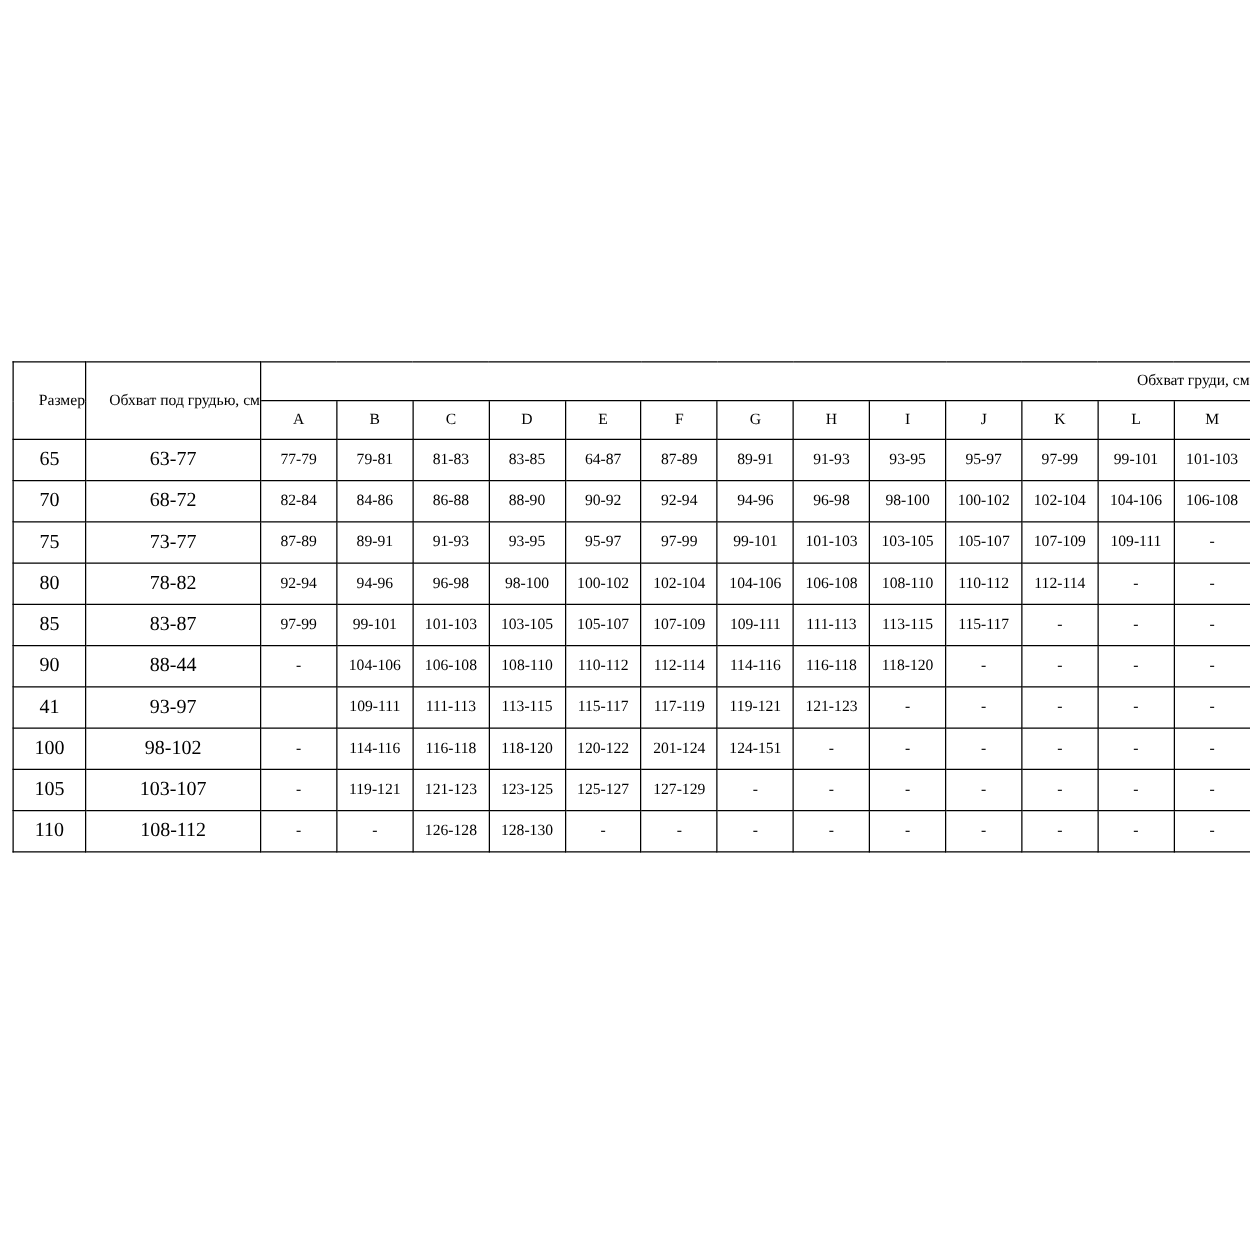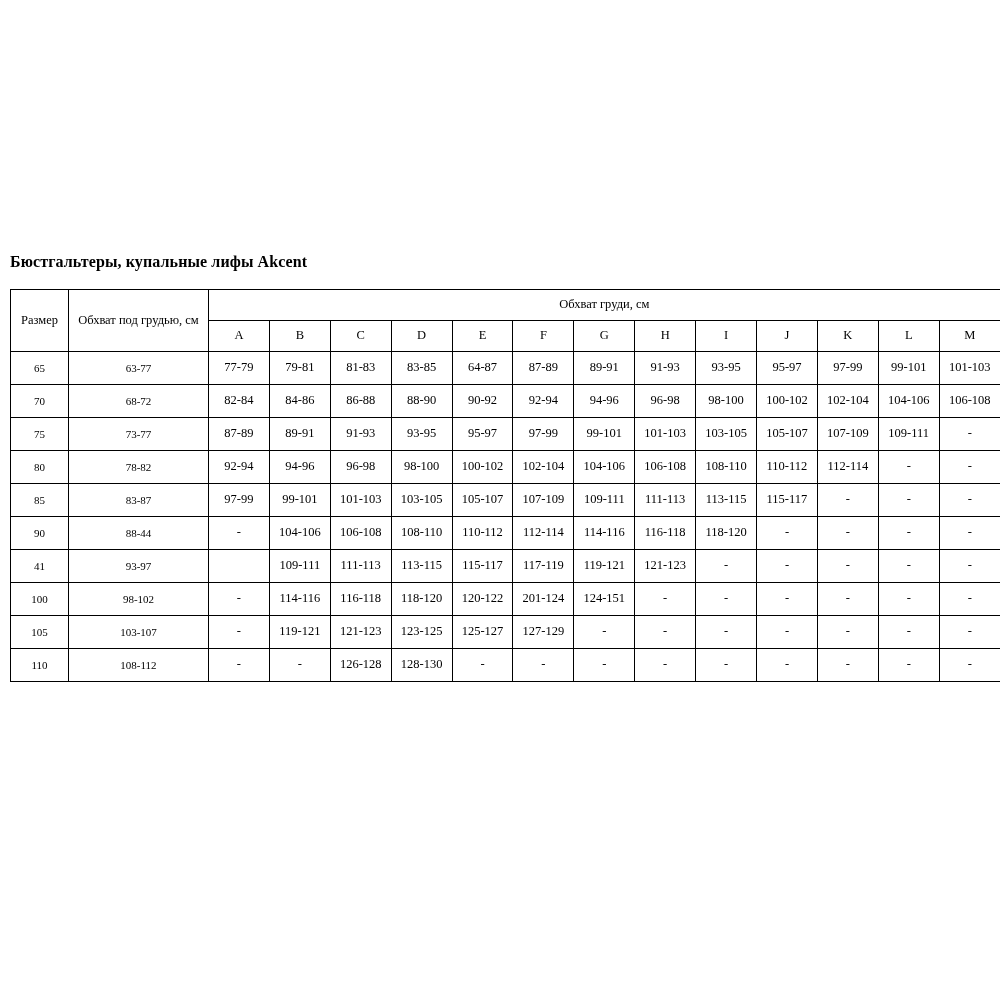--- a/index.html
+++ b/index.html
@@ -53,37 +53,37 @@
     line-height: 1.1;
   }
   .hdr-group {
     height: 28px;
   }
   .col-size { width: 58px; }
   .col-under { width: 140px; }
   .col-cup { width: 60.9px; }
   tr.header-row-1 td, tr.header-row-1 th {
     height: 30px;
+    text-align: right;
   }
   tr.header-row-2 td, tr.header-row-2 th {
     height: 30px;
   }
   td.data-cell {
     font-size: 12.5px;
   }
   td.rowhead {
-    font-size: 11px;
+    font-size: 16px;
   }
 </style>
 </head>
 <body>
 
 <div class="page">
 
-  <div class="title">Бюстгальтеры, купальные лифы Akcent</div>
 
   <div class="table-wrap">
     <table class="size-table">
       <colgroup>
         <col class="col-size">
         <col class="col-under">
         <col class="col-cup">
           <col class="col-cup">
           <col class="col-cup">
           <col class="col-cup">

